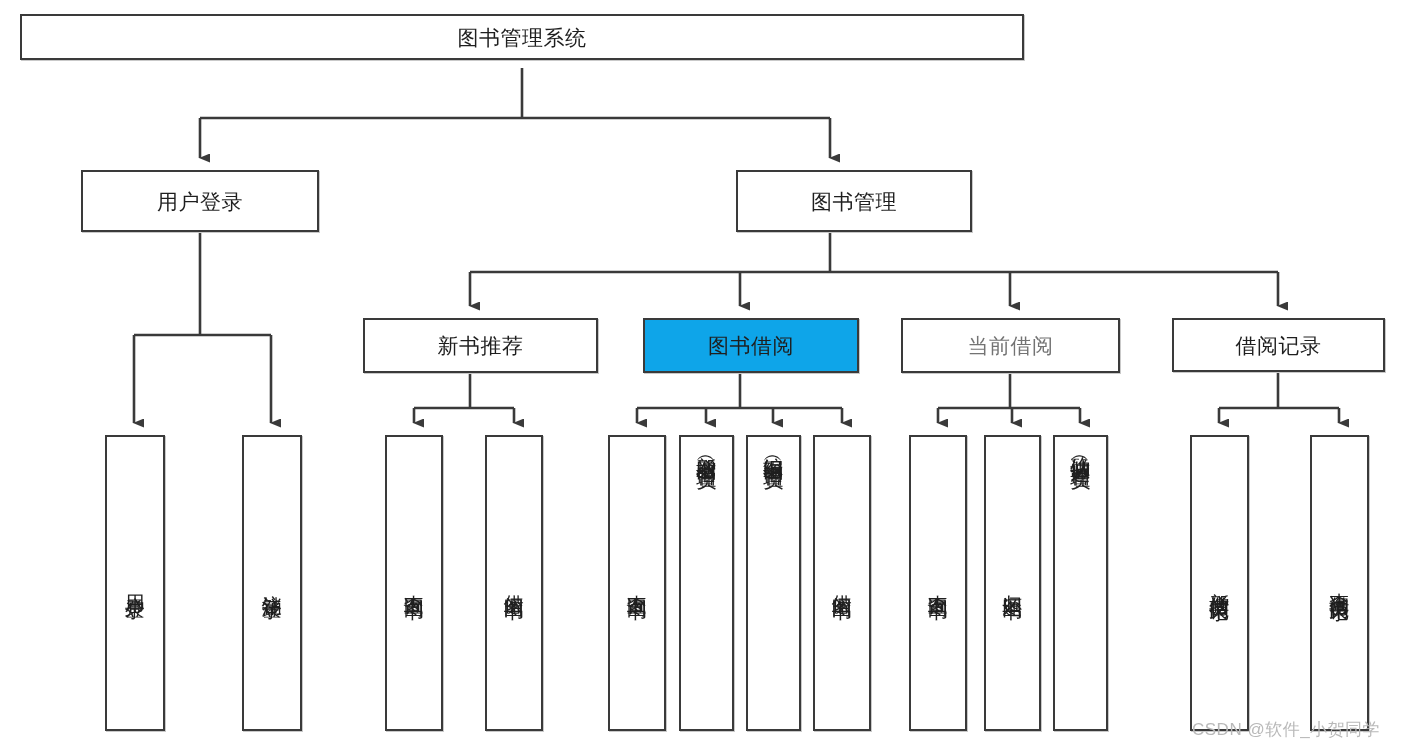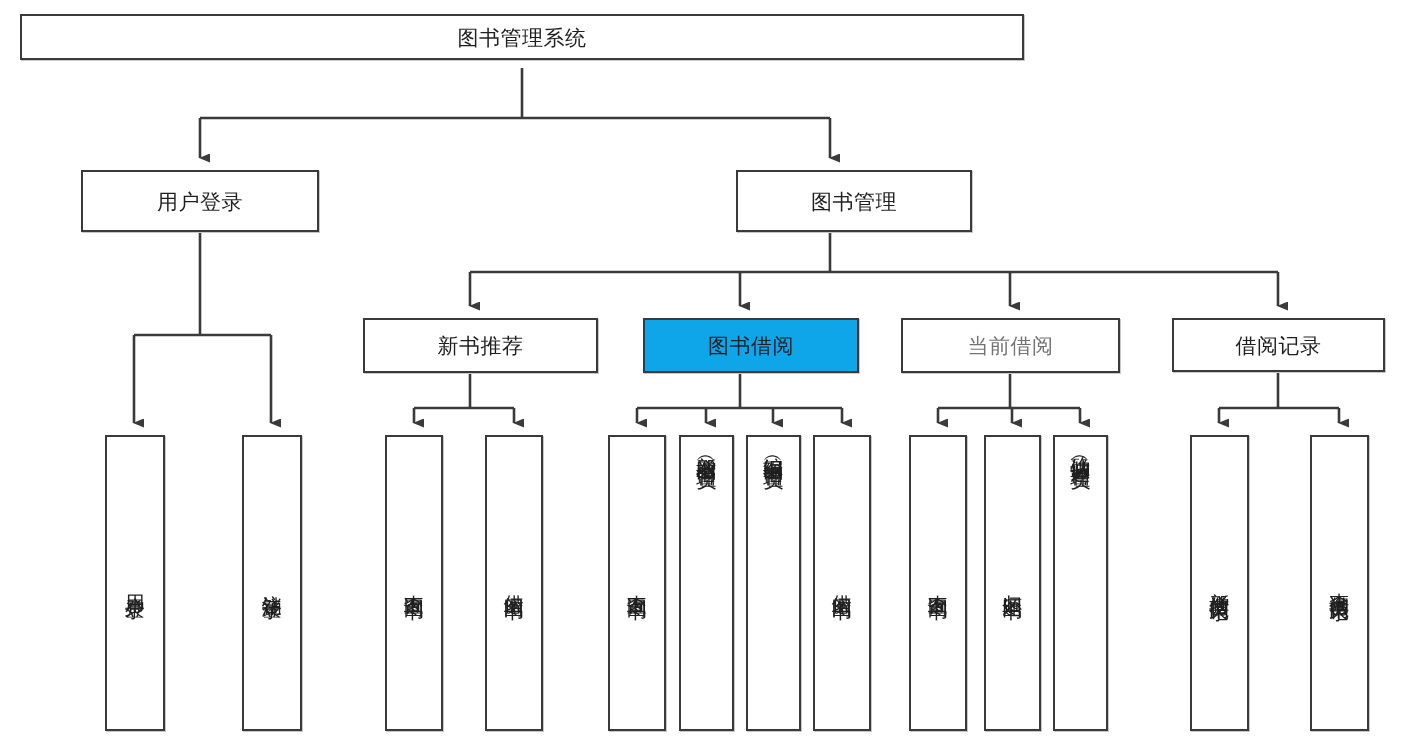--- a/index.html
+++ b/index.html
@@ -183,14 +183,15 @@
   <div class="node vertical top" style="left: 1053px; top: 435px; width: 55px; height: 296px; border-color: rgb(58, 58, 58); background: rgb(255, 255, 255);">
     <span class="node-label" style="color: rgb(31, 31, 31);">确认归还（管理员）</span>
   </div>
   <div class="node vertical mid" style="left: 1190px; top: 435px; width: 59px; height: 296px; border-color: rgb(58, 58, 58); background: rgb(255, 255, 255);">
     <span class="node-label" style="color: rgb(31, 31, 31);">新增借阅记录</span>
   </div>
   <div class="node vertical mid" style="left: 1310px; top: 435px; width: 59px; height: 296px; border-color: rgb(58, 58, 58); background: rgb(255, 255, 255);">
     <span class="node-label" style="color: rgb(31, 31, 31);">查询借阅记录</span>
   </div>
 
+  <div class="watermark" style="left: 1192px; top: 718px; color: rgb(185, 185, 185);">CSDN @软件_小贺同学</div>
 
 </div>
 
 </body></html>

